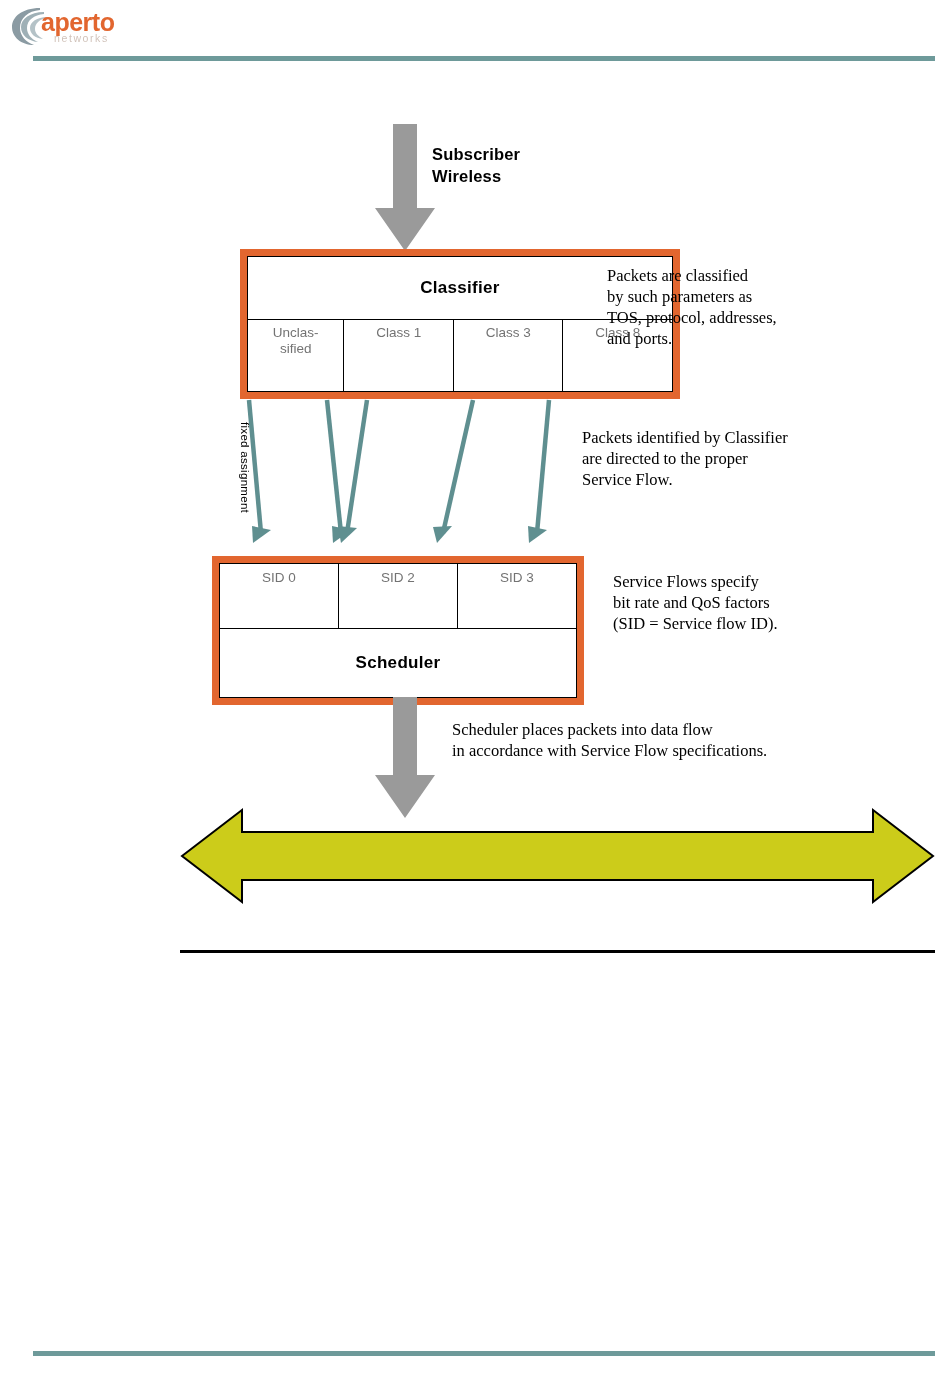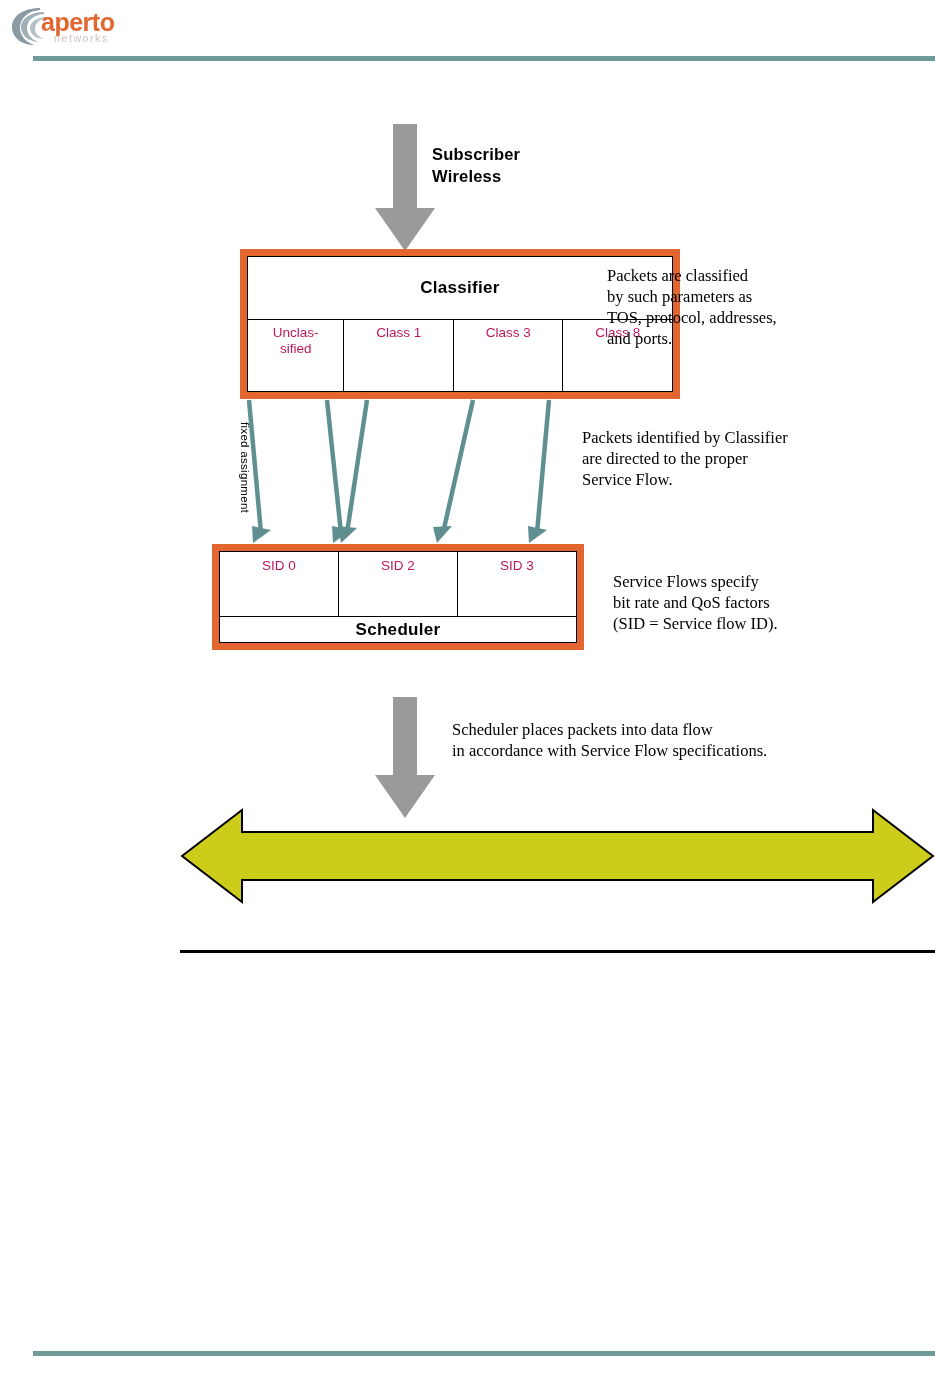--- a/index.html
+++ b/index.html
@@ -83,23 +83,23 @@
   }
   .classifier-box {
     left: 212px;
     top: 249px;
     width: 440px;
     height: 150px;
     margin-left: 28px;
   }
   .scheduler-box {
     left: 212px;
-    top: 544px;
+    top: 556px;
     width: 372px;
-    height: 106px;
+    height: 149px;
   }
   .inner-frame {
     position: absolute;
     left: 0; top: 0; right: 0; bottom: 0;
     border: 1px solid #000000;
     box-sizing: border-box;
     display: flex;
     flex-direction: column;
   }
 
@@ -121,21 +121,21 @@
   }
   .cell {
     flex: 1;
     border-right: 1px solid #000000;
     box-sizing: border-box;
     display: flex;
     align-items: flex-start;
     justify-content: center;
     padding-top: 5px;
     font-size: 13.5px;
-    color: #be185d;
+    color: #737373;
     text-align: center;
     line-height: 1.2;
   }
   .cell:last-child { border-right: none; }
   .classifier-box .cell-row .cell:first-child { flex: 0.88; }
 
   .scheduler-box .cell-row { flex: 0 0 64px; border-bottom: 1px solid #000; }
   .scheduler-box .cell { align-items: flex-start; padding-top: 6px; }
 
   

